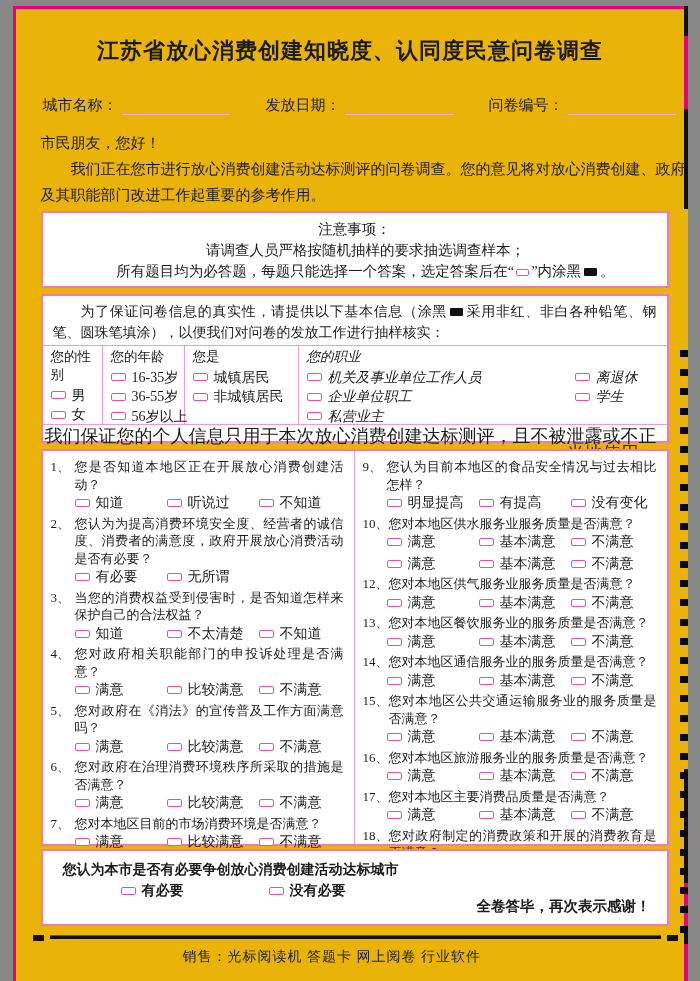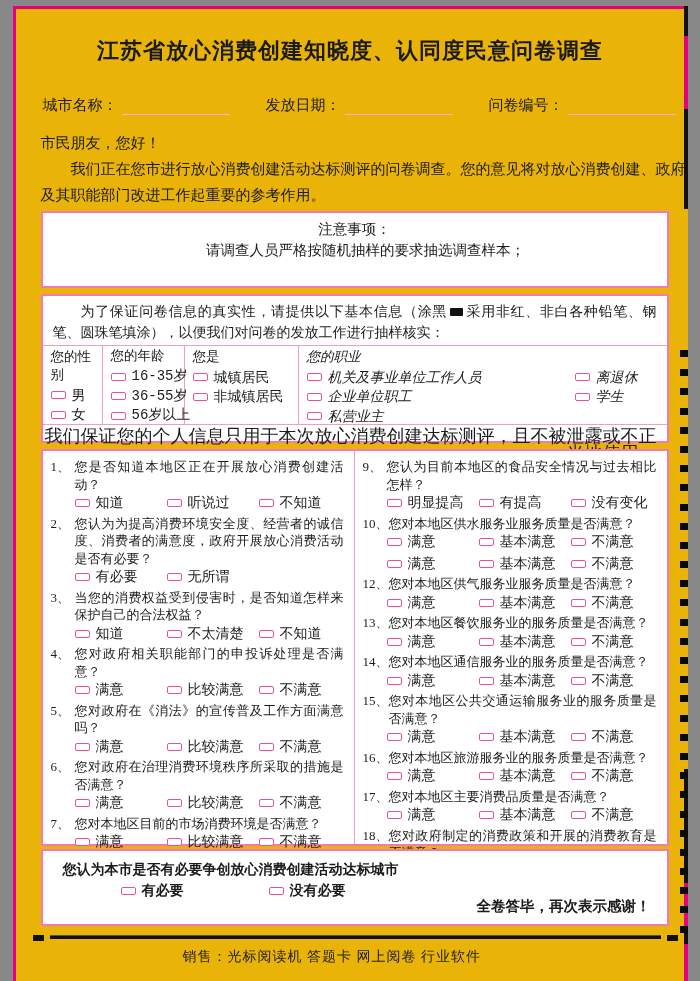--- a/index.html
+++ b/index.html
@@ -32,21 +32,21 @@
   .pbox { position:absolute; left:28px; width:628px; border:2px solid #f279b3; background:#fff; }
   .notice { top:205px; height:77px; padding:6px 12px; font-size:14.5px; line-height:21px;text-align:center; }
   .notice .nt { font-weight:bold; font-weight:normal; }
   .notice .ind { padding-left:1.5em; }
 
   .basic { top:288px; height:149px; font-size:14px; }
   .basic-intro { padding:5px 10px 2px 10px; line-height:21px; text-indent:2em; text-align:justify; font-size:14px; }
   .info-table { display:flex; border-top:1px solid #f49bc6; height:79px; }
   .icol { padding:2px 0 0 8px; border-right:1px solid #f49bc6; font-size:13.5px; }
   .icol:last-child { border-right:none;font-style:italic; }
-  .ic0 { width:60px; } .ic1 { width:82px;font-family:Liberation Mono, monospace; } .ic2 { width:124px; } .ic3 { flex:1; }
+  .ic0 { width:60px; } .ic1 { width:82px; } .ic2 { width:124px; } .ic3 { flex:1; }
   .icol .hd { line-height:18px; margin-bottom:1px; }
   .orow { line-height:19px; white-space:nowrap; }
   .occ { display:flex; }
   .occ .sub1 { width:268px; } .occ .sub2 { flex:1; }
   .privacy { border-top:1px solid #f49bc6; font-size:18px; text-align:right; padding:3px 10px 0 0; line-height:17px; }
 
   .questions { top:443px; height:397px; display:flex; }
   .qcol { width:50%; padding:7px 6px 4px 8px; }
   .qcol.left { border-right:1px solid #f49bc6; }
   .q { margin-bottom:1px; }
@@ -96,20 +96,21 @@
   <div class="fields"><span class="field f0"><span>城市名称：</span><span class="blank"></span></span><span class="field f1"><span>发放日期：</span><span class="blank"></span></span><span class="field f2"><span>问卷编号：</span><span class="blank"></span></span></div>
 
   <div class="greet">
     <div>市民朋友，您好！</div>
     <div class="para">我们正在您市进行放心消费创建活动达标测评的问卷调查。您的意见将对放心消费创建、政府及其职能部门改进工作起重要的参考作用。</div>
   </div>
 
   <div class="pbox notice">
     <div class="nt">注意事项：</div>
     <div class="ind">请调查人员严格按随机抽样的要求抽选调查样本；</div>
+    <div class="ind"><span>所有题目均为必答题，每题只能选择一个答案，选定答案后在“</span><span class="cb sm"></span><span>”内涂黑</span><span class="mark"></span><span>。</span></div>
   </div>
 
   <div class="pbox basic">
     <div class="basic-intro"><span>为了保证问卷信息的真实性，请提供以下基本信息（涂黑</span><span class="mark"></span><span>采用非红、非白各种铅笔、钢笔、圆珠笔填涂），以便我们对问卷的发放工作进行抽样核实：</span></div>
     <div class="info-table" id="info-table">
         <div class="icol ic0">
           <div class="hd">您的性别</div>
           <div class="orow"><span class="opt">
               <span class="cb"></span>
               <span>男</span>

